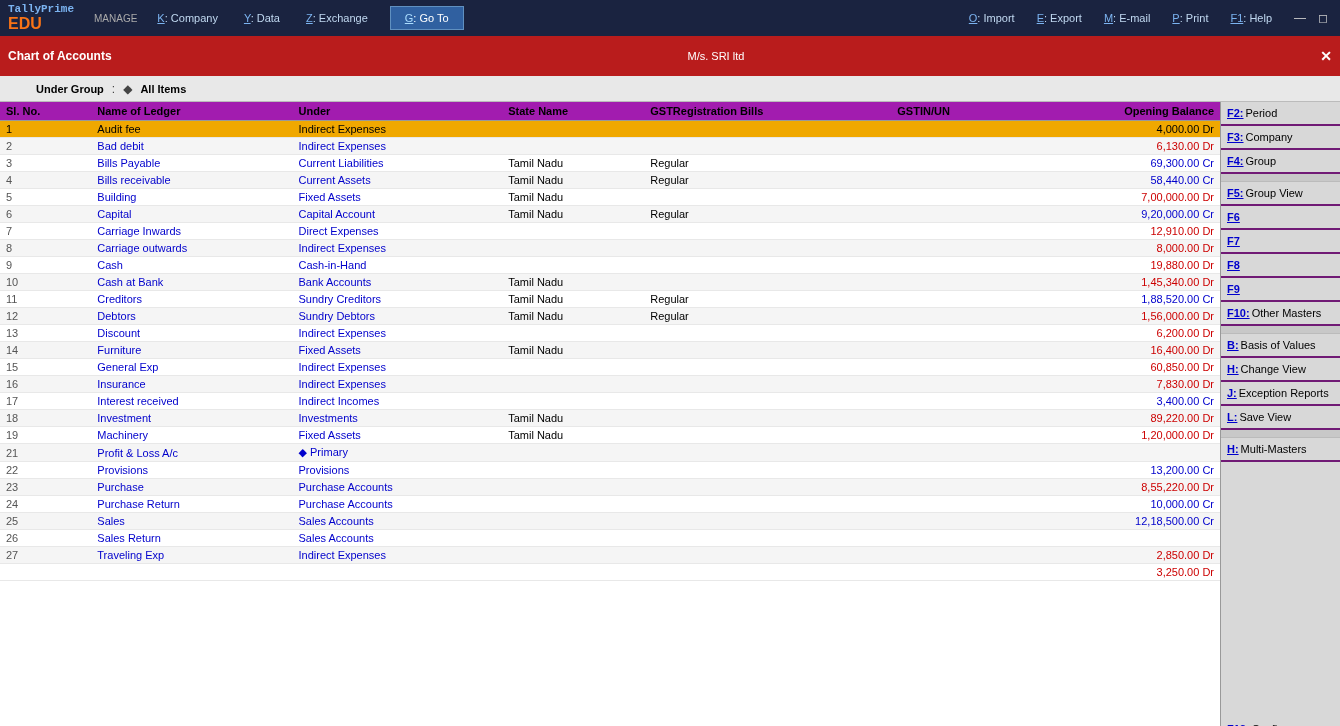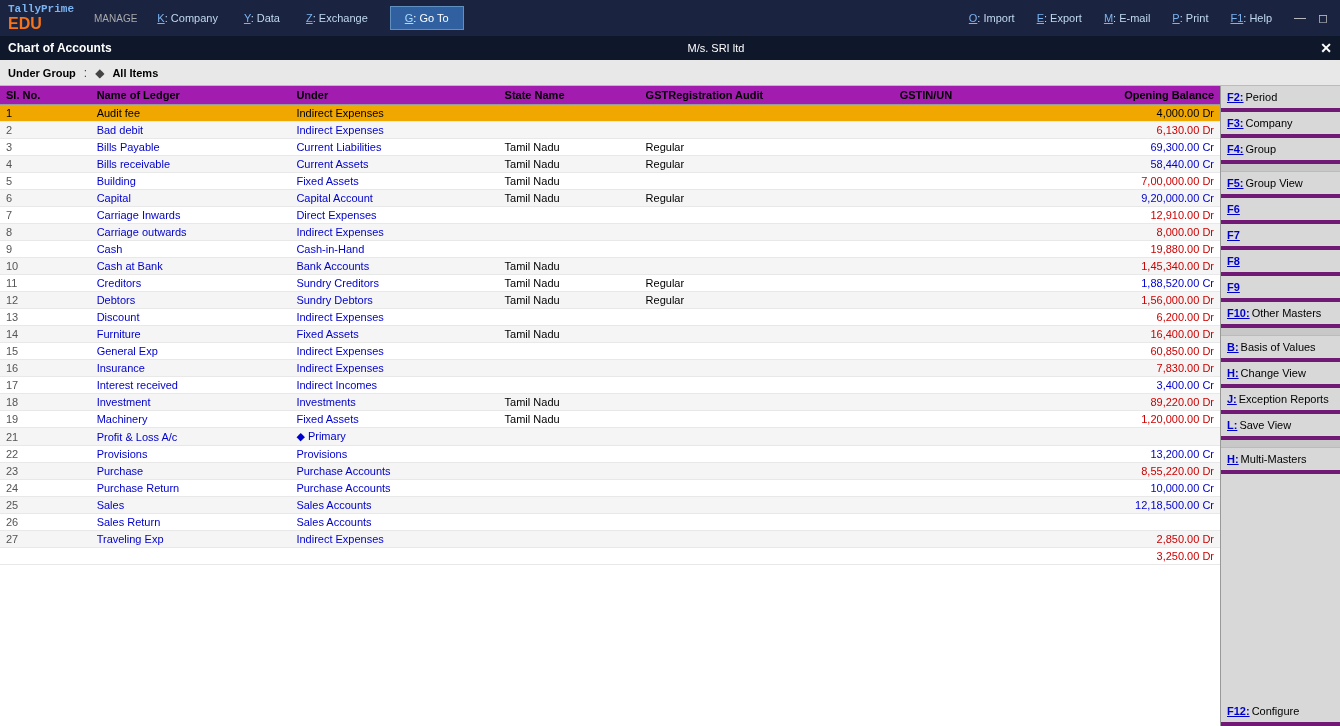--- a/index.html
+++ b/index.html
@@ -18,28 +18,28 @@
     .goto-btn .key { color: #aaddff; text-decoration: underline; }
     .right-nav { display: flex; gap: 2px; margin-left: auto; align-items: center; }
     .right-nav-btn { color: #c0d8f0; font-size: 11px; padding: 3px 10px; cursor: pointer; }
     .right-nav-btn .key { color: #7bb3f0; text-decoration: underline; }
     .f1-help { color: #c0d8f0; font-size: 11px; padding: 3px 10px; }
     .f1-help .key { color: #7bb3f0; text-decoration: underline; }
     .win-btns { display: flex; gap: 4px; margin-left: 8px; }
     .win-btn { color: #ccc; font-size: 12px; cursor: pointer; padding: 0 4px; }
 
     
-    .coa-bar { background: #0f172a; color: #fff; font-size: 12px; font-weight: bold; padding: 3px 8px; display: flex; align-items: center; justify-content: space-between; height: 24px; }
+    .coa-bar { background: #b91c1c; color: #fff; font-size: 12px; font-weight: bold; padding: 3px 8px; display: flex; align-items: center; justify-content: space-between; height: 40px; }
     .coa-title { }
     .coa-company { font-weight: normal; font-size: 11px; text-align: right; }
     .coa-close { cursor: pointer; color: #fff; font-size: 14px; }
 
     
     .filter-bar { background: #e8e8e8; padding: 4px 8px; display: flex; align-items: center; gap: 8px; height: 26px; border-bottom: 1px solid #bbb; }
-    .filter-label { font-weight: bold; font-size: 11px; }
+    .filter-label { font-weight: bold; font-size: 11px; margin-left: 28px; }
     .filter-sep { color: #444; }
     .filter-diamond { color: #444; }
     .filter-value { font-weight: bold; font-size: 11px; color: #000; }
 
     
     .main-area { display: flex; height: calc(726px - 36px - 24px - 26px); }
 
     
     .table-area { flex: 1; background: #fff; overflow-y: auto; }
     .ledger-table { width: 100%; border-collapse: collapse; font-size: 11px; }
@@ -57,21 +57,21 @@
     .ledger-table tbody td.under-link { color: #0000cc; }
     .ledger-table tbody tr.selected td.under-link { color: #000; }
     .ledger-table tbody td.right { text-align: right; }
     .ledger-table tbody td.dr { color: #cc0000; }
     .ledger-table tbody td.cr { color: #0000cc; }
     .ledger-table tbody tr.selected td.dr,
     .ledger-table tbody tr.selected td.cr { color: #000; }
 
     
     .right-panel { width: 120px; background: #d8d8d8; display: flex; flex-direction: column; border-left: 1px solid #999; }
-    .rp-btn { padding: 5px 6px; font-size: 11px; cursor: pointer; border-bottom: 4px solid #701a75; color: #000; background: #d8d8d8; display: flex; align-items: flex-start; gap: 2px; min-height: 24px; }
+    .rp-btn { padding: 5px 6px; font-size: 11px; cursor: pointer; border-bottom: 2px solid #701a75; color: #000; background: #d8d8d8; display: flex; align-items: flex-start; gap: 2px; min-height: 24px; }
     .rp-key { color: #0000cc; font-weight: bold; text-decoration: underline; white-space: nowrap; }
     .rp-label { }
     .rp-spacer { flex: 1; }
     .rp-section-gap { height: 8px; background: #c8c8c8; border-bottom: 1px solid #bbb; }
   </style>
 </head>
 <body>
 
 <div class="top-bar">
   <div class="logo-area">
@@ -114,21 +114,21 @@
 <div class="main-area">
 
   <div class="table-area">
     <table class="ledger-table">
       <thead>
         <tr>
           <th>Sl. No.</th>
           <th>Name of Ledger</th>
           <th>Under</th>
           <th>State Name</th>
-          <th>GSTRegistration Audit</th>
+          <th>GSTRegistration Bills</th>
           <th>GSTIN/UN</th>
           <th class="right">Opening Balance</th>
         </tr>
       </thead>
       <tbody id="ledger-tbody">
       <tr class="selected">
     <td class="num">1</td>
     <td class="link">Audit fee</td>
     <td class="under-link">Indirect Expenses</td>
     <td></td>

